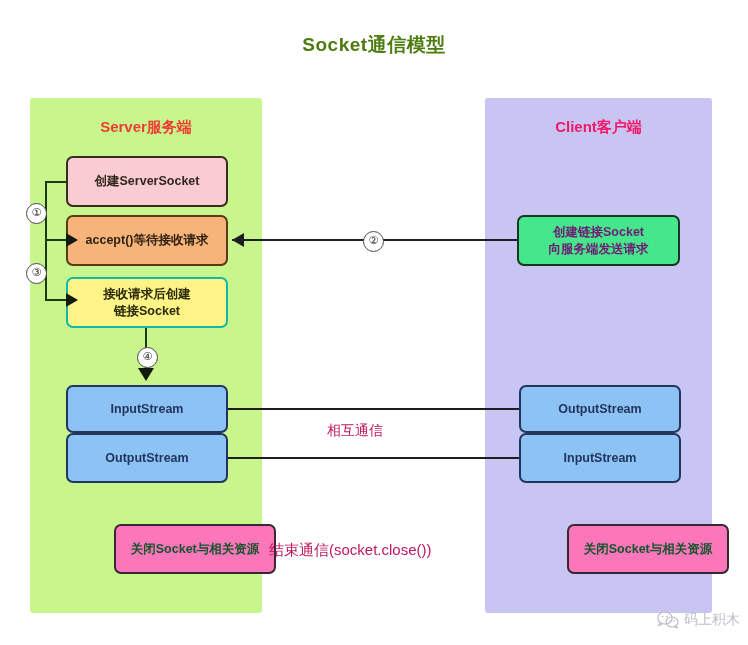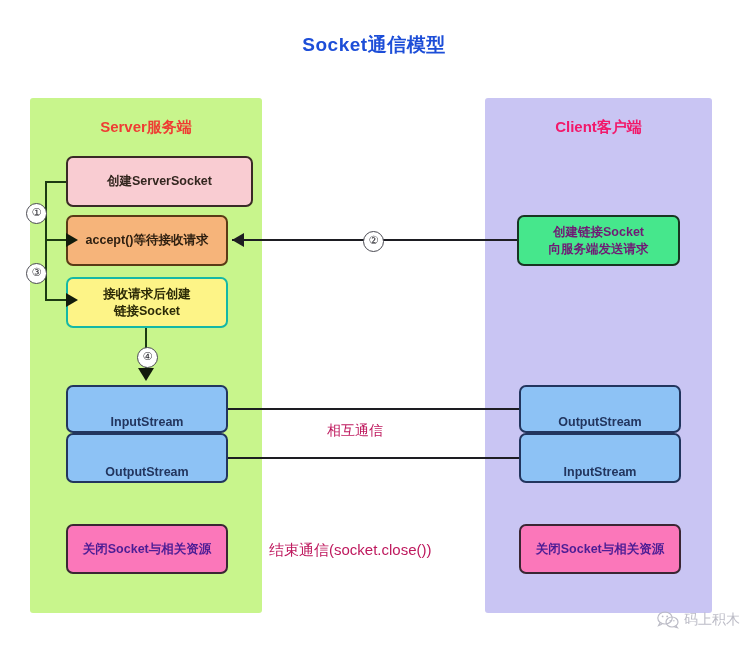--- a/index.html
+++ b/index.html
@@ -18,21 +18,21 @@
     overflow: hidden;
   }
   .title {
     position: absolute;
     left: 0;
     top: 32px;
     width: 748px;
     text-align: center;
     font-size: 19px;
     font-weight: bold;
-    color: #1d4ed8;
+    color: #4d7c0f;
     letter-spacing: 0.5px;
   }
   .panel {
     position: absolute;
     border-radius: 3px;
   }
   #server-panel {
     left: 30px;
     top: 98px;
     width: 232px;
@@ -85,26 +85,26 @@
   }
   .n-yellow {
     background: #fdf487;
     border: 2px solid #14b8a6;
     color: #2c2a07;
   }
   .n-blue {
     background: #8dc2f5;
     border: 2px solid #22355e;
     color: #22355e;
-    align-items: flex-end;
   }
   .n-magenta {
     background: #fb77ba;
     border: 2px solid #3a2633;
-    color: #4c1d95;
+    color: #14532d;
+    margin-left: 48px;
   }
   .n-green {
     background: #46e78c;
     border: 2px solid #183522;
     color: #701a75;
   }
 
   .line {
     position: absolute;
     background: #1d1d22;
@@ -190,21 +190,21 @@
   <div class="line h dark-green" style="left:45px; top:181px; width:22px;"></div>
   <div class="line v dark-green" style="left:45px; top:181px; height:119px;"></div>
   <div class="line h dark-green" style="left:45px; top:239px; width:22px;"></div>
   <div class="line h dark-green" style="left:45px; top:299px; width:22px;"></div>
   <div class="arrow right-dark" style="left:66px; top:233px;"></div>
   <div class="arrow right-dark" style="left:66px; top:293px;"></div>
 
   <div class="marker" style="left:26px; top:203px;">①</div>
   <div class="marker" style="left:26px; top:263px;">③</div>
 
-  <div class="node n-pink-light" style="left:66px; top:156px; width:187px; height:51px;">
+  <div class="node n-pink-light" style="left:66px; top:156px; width:162px; height:51px;">
     <span>创建ServerSocket</span>
   </div>
 
   <div class="node n-orange" style="left:66px; top:215px; width:162px; height:51px;">
     <span>accept()等待接收请求</span>
   </div>
 
   <div class="node n-yellow" style="left:66px; top:277px; width:162px; height:51px; flex-direction:column;">
     <span class="l2">接收请求后创建</span>
     <span class="l2">链接Socket</span>

